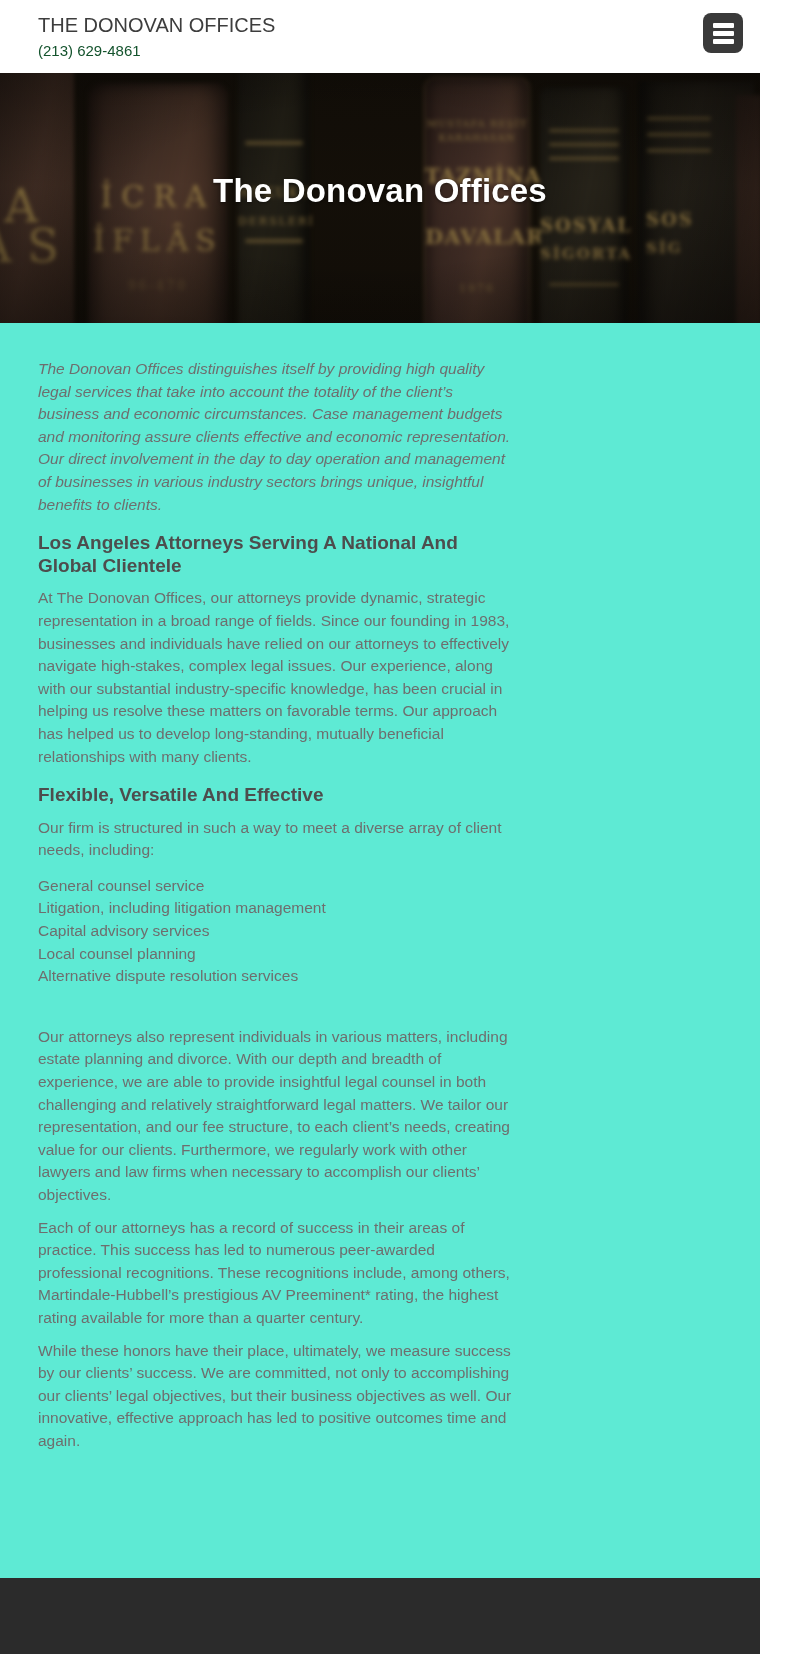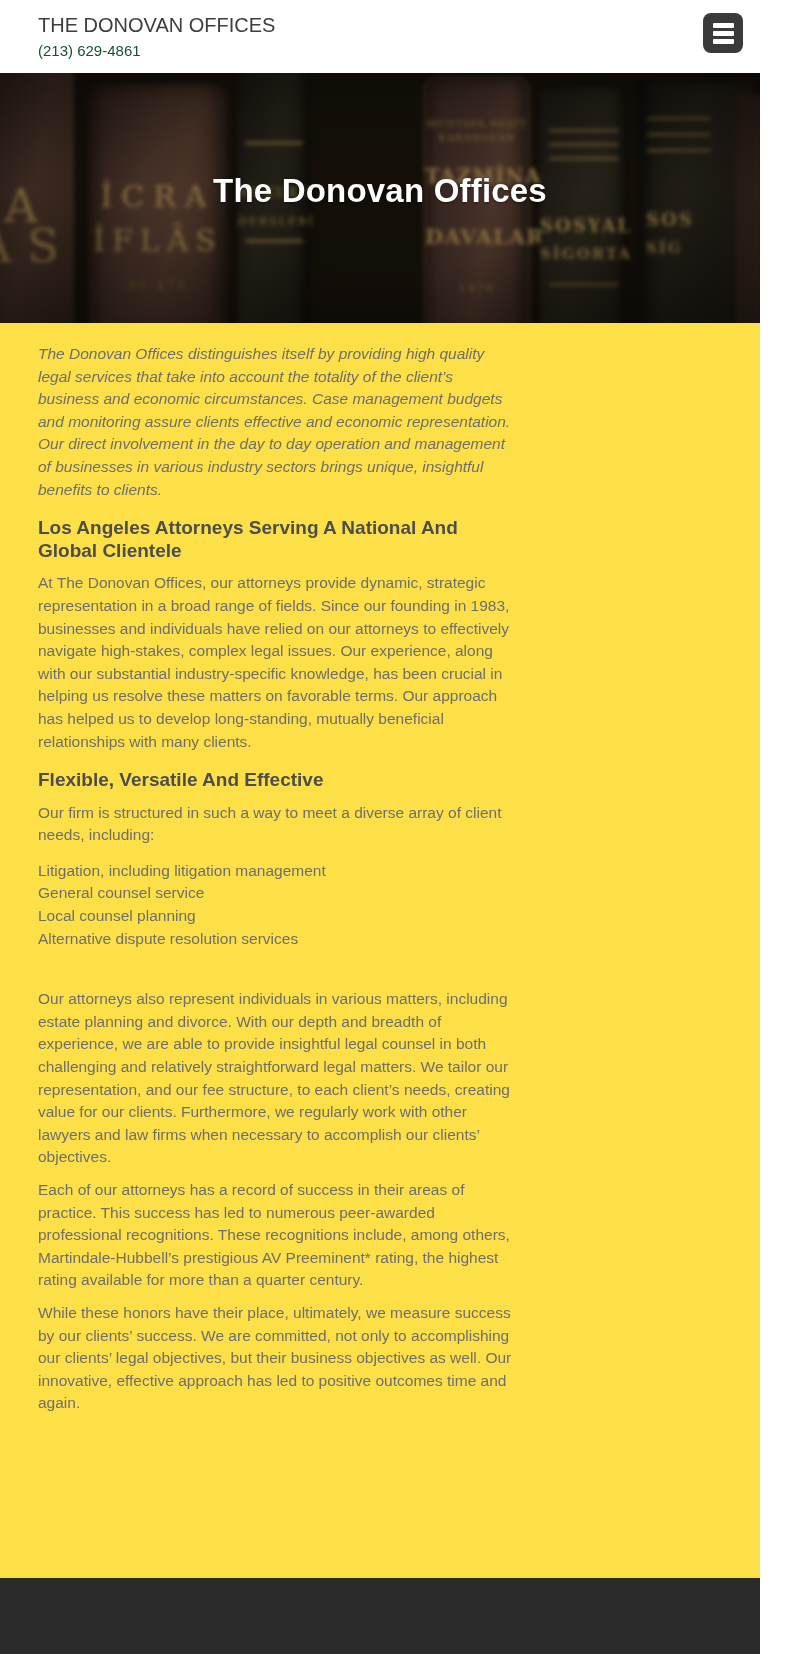--- a/index.html
+++ b/index.html
@@ -82,21 +82,21 @@
       radial-gradient(ellipse 90% 90% at 50% 45%, rgba(0,0,0,0) 35%, rgba(5,3,2,.55) 100%),
       linear-gradient(to bottom, rgba(10,8,5,.38), rgba(10,8,5,.12) 45%, rgba(10,8,5,.32));
   }
   .hero-title {
     position:absolute; z-index:2; left:0; right:0; top:99px;
     text-align:center; color:#ffffff; font-size:33px; font-weight:bold;
     letter-spacing:.2px; text-shadow:0 1px 3px rgba(0,0,0,.45);
   }
 
   
-  .content { min-height:1255px; padding:20px 0 0 38px; background:#fde047; }
+  .content { min-height:1255px; padding:35px 0 0 38px; background:#5eead4; }
   .content-inner { width:475px; }
   .content p { font-size:15.5px; line-height:22.6px; color:#6e6e6e; margin:0 0 10px; }
   .intro { font-style:italic; color:#757575; }
   .content h3 { font-size:19px; line-height:22.6px; color:#4d4d4d; font-weight:bold; margin:16px 0 10px; }
   .services { list-style:none; margin:13px 0 38px; }
   .services li { font-size:15.5px; line-height:22.6px; color:#6e6e6e; }
 
   
   .site-footer { height:76px; background:#2b2b2b; width:760px; }
 </style>
@@ -160,22 +160,23 @@
   </section>
 
   <main class="content">
     <div class="content-inner">
       <p class="intro">The Donovan Offices distinguishes itself by providing high quality legal services that take into account the totality of the client’s business and economic circumstances. Case management budgets and monitoring assure clients effective and economic representation. Our direct involvement in the day to day operation and management of businesses in various industry sectors brings unique, insightful benefits to clients.</p>
       <h3>Los Angeles Attorneys Serving A National And Global Clientele</h3>
       <p>At The Donovan Offices, our attorneys provide dynamic, strategic representation in a broad range of fields. Since our founding in 1983, businesses and individuals have relied on our attorneys to effectively navigate high-stakes, complex legal issues. Our experience, along with our substantial industry-specific knowledge, has been crucial in helping us resolve these matters on favorable terms. Our approach has helped us to develop long-standing, mutually beneficial relationships with many clients.</p>
       <h3>Flexible, Versatile And Effective</h3>
       <p>Our firm is structured in such a way to meet a diverse array of client needs, including:</p>
       <ul class="services">
+        <li>General counsel service</li>
         <li>Litigation, including litigation management</li>
-        <li>General counsel service</li>
+        <li>Capital advisory services</li>
         <li>Local counsel planning</li>
         <li>Alternative dispute resolution services</li>
       </ul>
       <p>Our attorneys also represent individuals in various matters, including estate planning and divorce. With our depth and breadth of experience, we are able to provide insightful legal counsel in both challenging and relatively straightforward legal matters. We tailor our representation, and our fee structure, to each client’s needs, creating value for our clients. Furthermore, we regularly work with other lawyers and law firms when necessary to accomplish our clients’ objectives.</p>
       <p>Each of our attorneys has a record of success in their areas of practice. This success has led to numerous peer-awarded professional recognitions. These recognitions include, among others, Martindale-Hubbell’s prestigious AV Preeminent* rating, the highest rating available for more than a quarter century.</p>
       <p>While these honors have their place, ultimately, we measure success by our clients’ success. We are committed, not only to accomplishing our clients’ legal objectives, but their business objectives as well. Our innovative, effective approach has led to positive outcomes time and again.</p>
     </div>
   </main>
 
   <footer class="site-footer"></footer>

